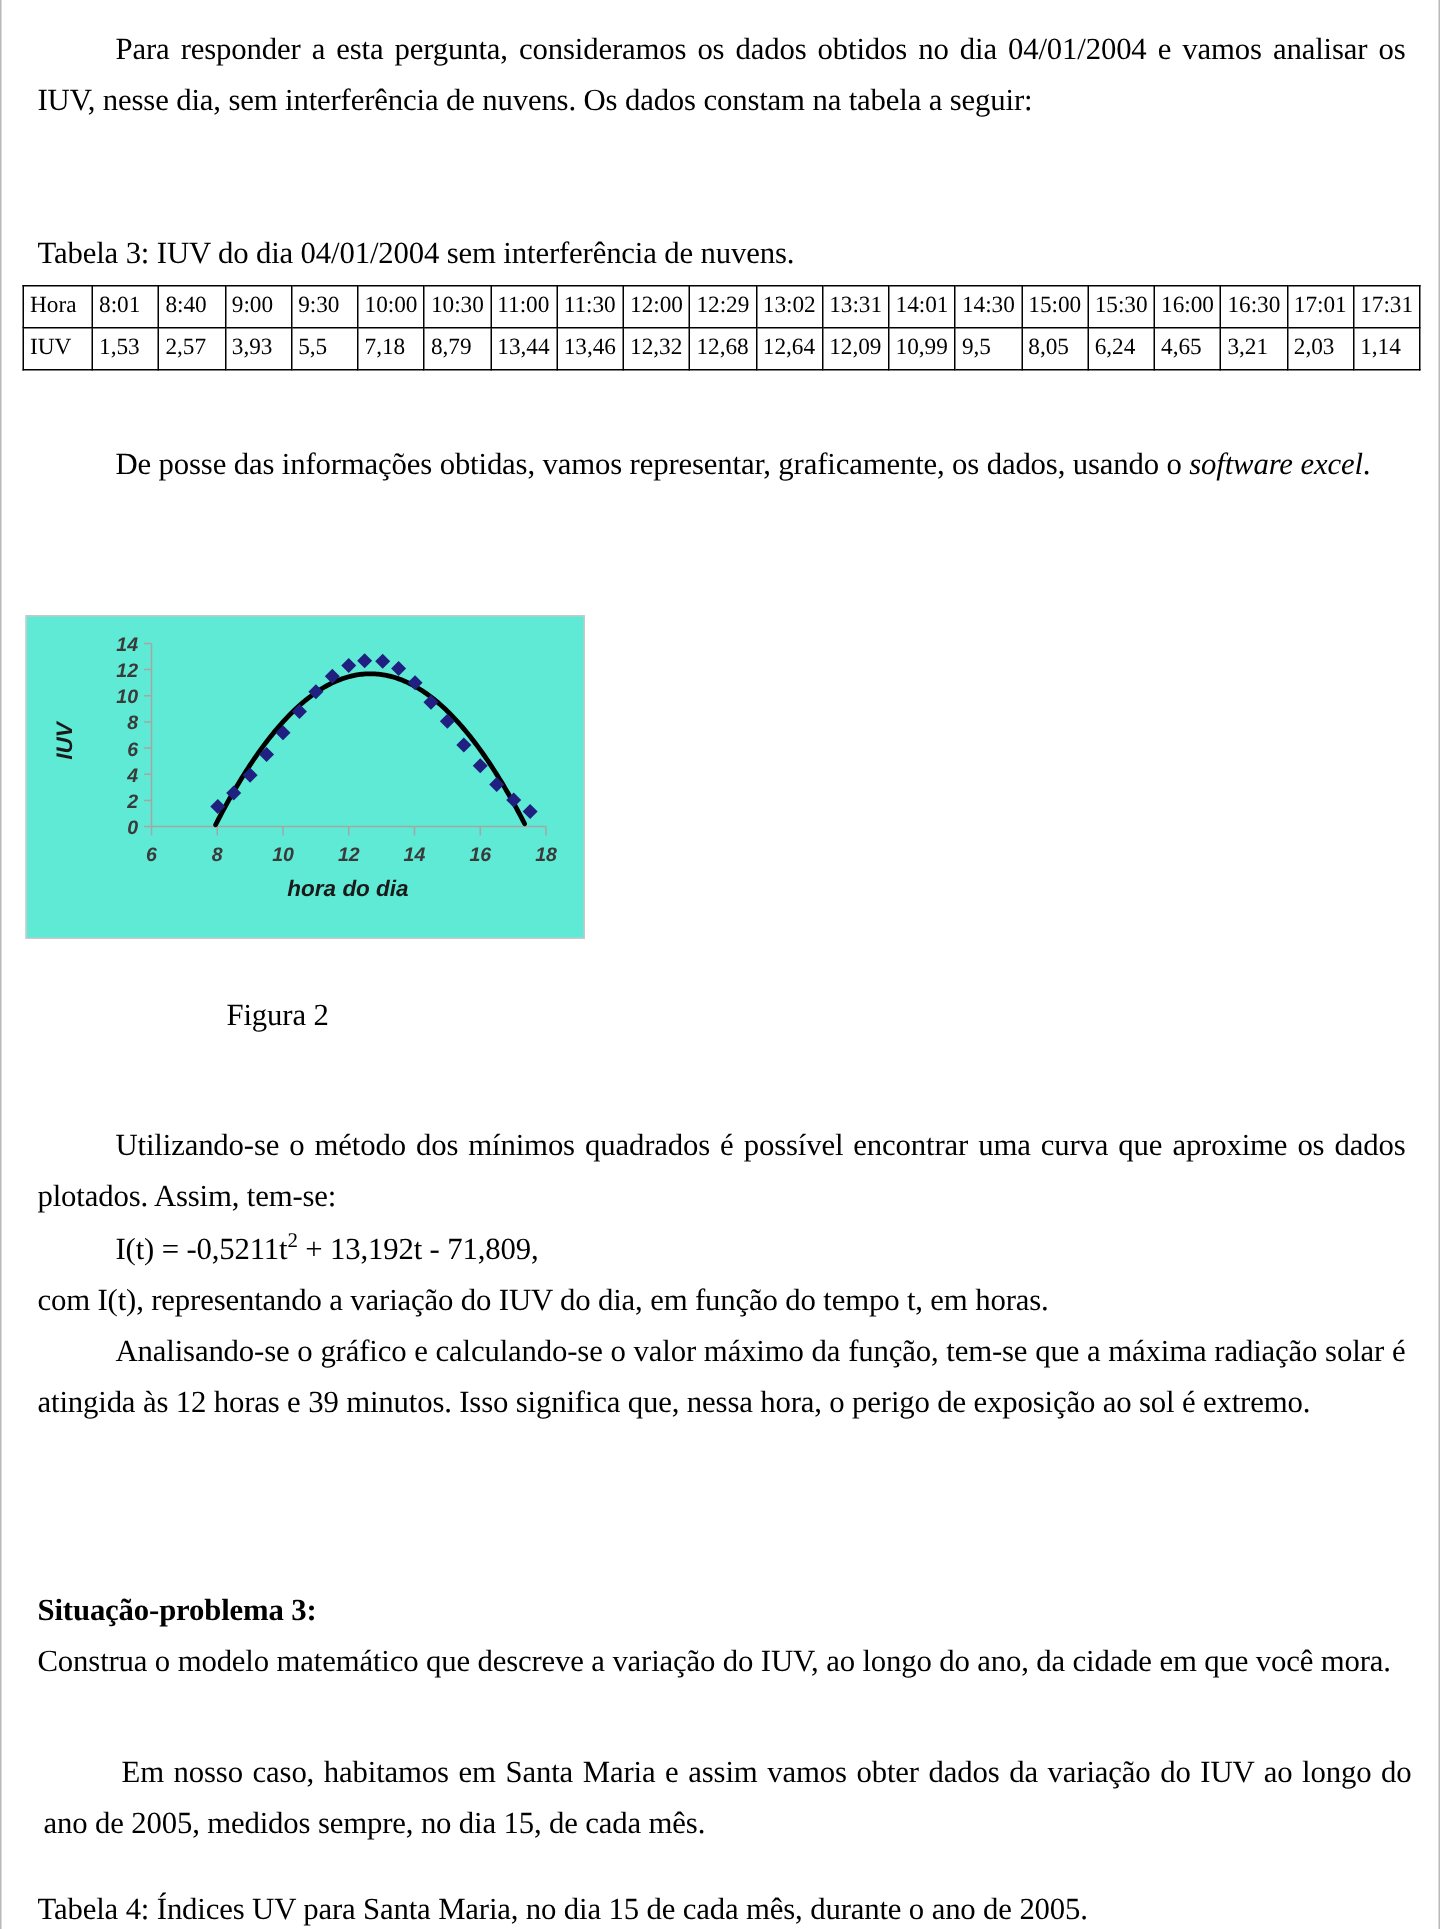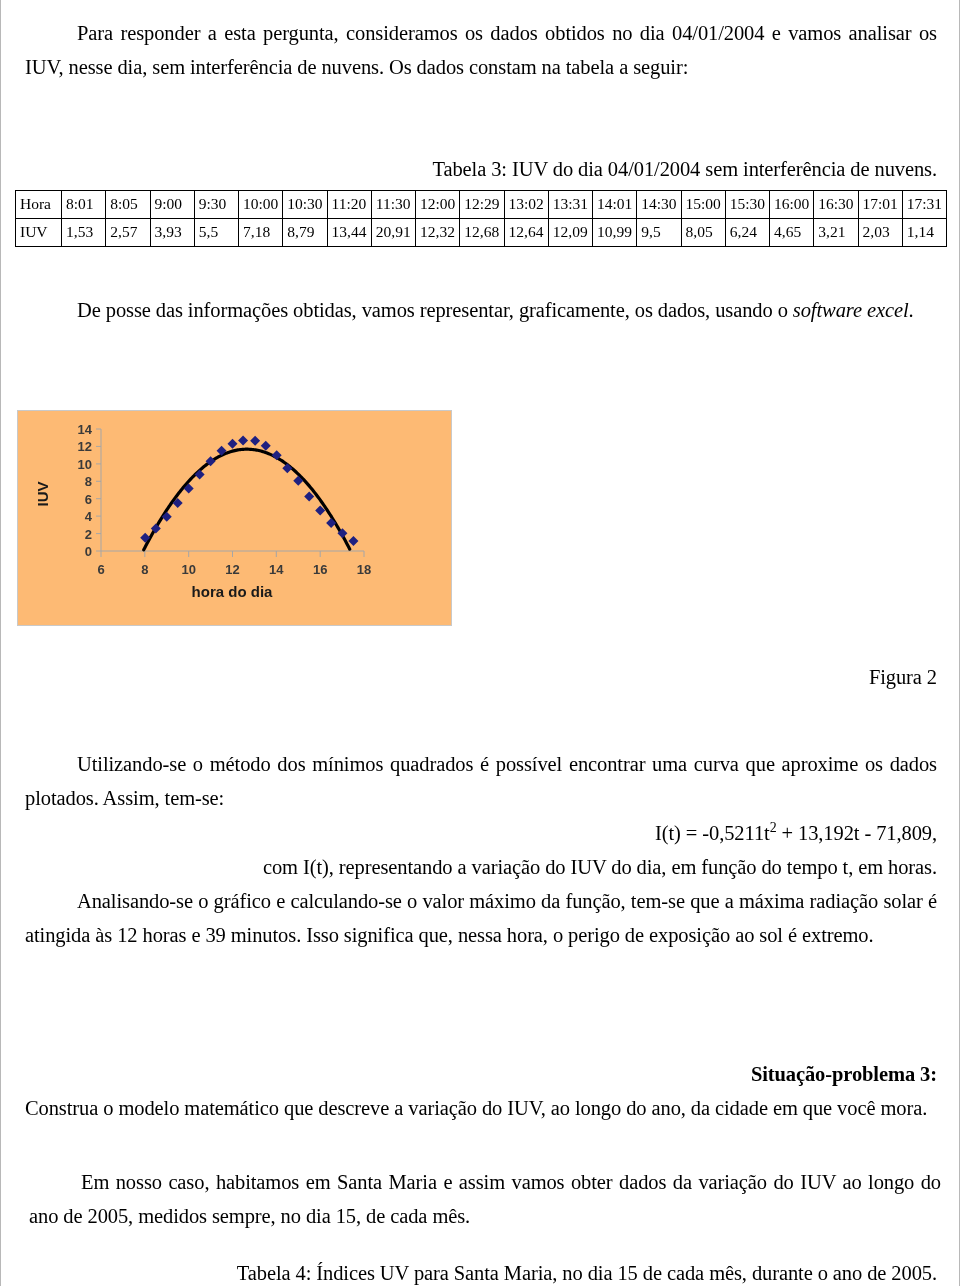--- a/index.html
+++ b/index.html
@@ -36,21 +36,21 @@
   
   p.para {
     margin: 10px;
     font-size: 20.5px;
     line-height: 34px;
     text-align: justify;
     text-justify: inter-word;
     letter-spacing: -0.1px;
   }
   p.para.indent { text-indent: 52px; }
-  p.nojust { text-align: right; }
+  p.nojust { text-align: left; }
   .italic { font-style: italic; }
   .bold { font-weight: bold; }
   sup.exp { font-size: 0.68em; vertical-align: super; line-height: 0; }
 
   
   table.uvtable {
     border-collapse: collapse;
     table-layout: fixed;
     width: 932px;
     font-size: 15.5px;
@@ -62,25 +62,26 @@
     height: 22px;
     text-align: left;
     white-space: nowrap;
     vertical-align: middle;
   }
   table.uvtable td.lbl { width: 38px; margin-left: 44px; }
 
   
   .chart-frame {
     position: relative;
-    width: 435px;
+    width: 373px;
     height: 216px;
     border: 1px solid #c9c9c9;
-    background: #fdba74;
+    background: #5eead4;
     box-sizing: border-box;
+    font-style: italic;
   }
   .chart-frame svg { display: block; }
 </style>
 </head>
 <body>
 
 <div class="page">
   <div class="content">
 
     <div style="position:absolute; left:0; top:6px; width:932px;">
@@ -90,26 +91,26 @@
     <div style="position:absolute; left:0; top:142px; width:932px;">
       <p class="para nojust">Tabela 3: IUV do dia 04/01/2004 sem interferência de nuvens.</p>
     </div>
 
     <div style="position:absolute; left:0; top:190px; width:932px;">
       <table class="uvtable">
         <tbody>
           <tr>
             <td class="lbl">Hora</td>
             <td>8:01</td>
-            <td>8:05</td>
+            <td>8:40</td>
             <td>9:00</td>
             <td>9:30</td>
             <td>10:00</td>
             <td>10:30</td>
-            <td>11:20</td>
+            <td>11:00</td>
             <td>11:30</td>
             <td>12:00</td>
             <td>12:29</td>
             <td>13:02</td>
             <td>13:31</td>
             <td>14:01</td>
             <td>14:30</td>
             <td>15:00</td>
             <td>15:30</td>
             <td>16:00</td>
@@ -119,21 +120,21 @@
           </tr>
           <tr>
             <td class="lbl">IUV</td>
             <td>1,53</td>
             <td>2,57</td>
             <td>3,93</td>
             <td>5,5</td>
             <td>7,18</td>
             <td>8,79</td>
             <td>13,44</td>
-            <td>20,91</td>
+            <td>13,46</td>
             <td>12,32</td>
             <td>12,68</td>
             <td>12,64</td>
             <td>12,09</td>
             <td>10,99</td>
             <td>9,5</td>
             <td>8,05</td>
             <td>6,24</td>
             <td>4,65</td>
             <td>3,21</td>

